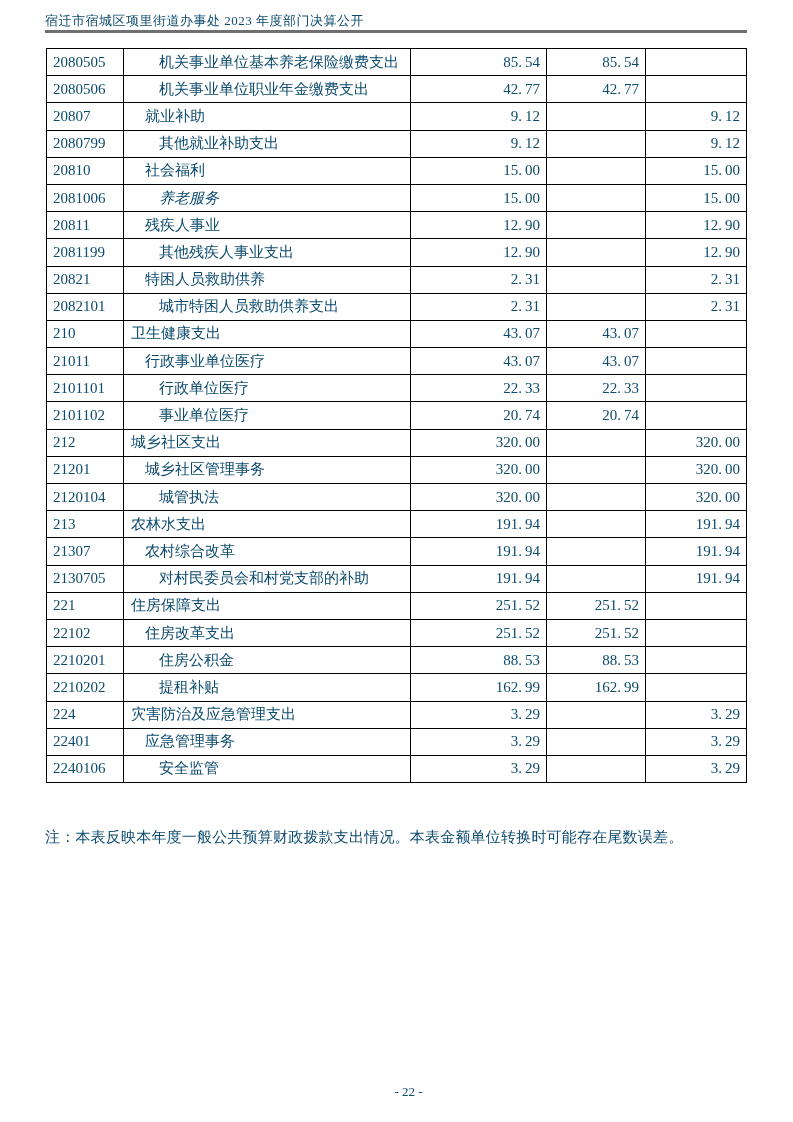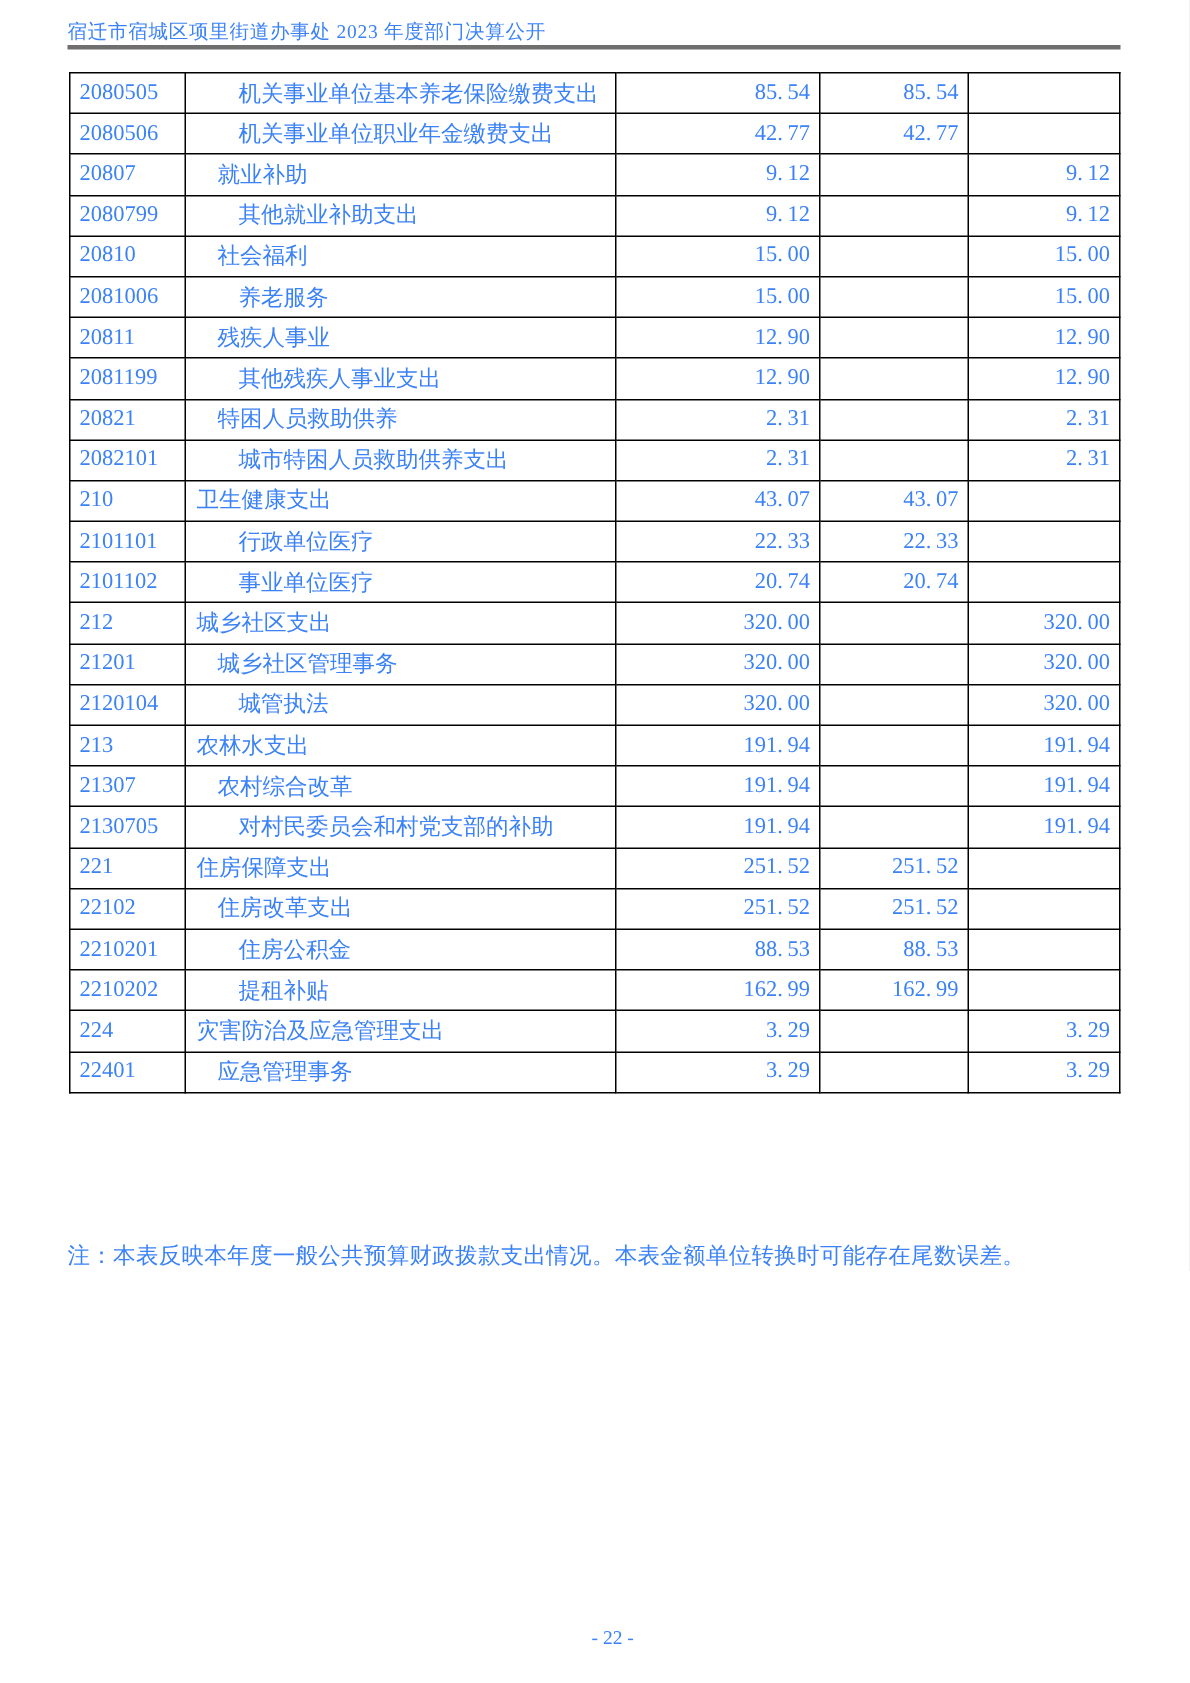--- a/index.html
+++ b/index.html
@@ -3,21 +3,21 @@
 <meta charset="utf-8">
 <style>
   * { margin:0; padding:0; box-sizing:border-box; }
   html,body { background:#e8e8e8; }
   .page {
     position:relative;
     width:793px; height:1122px;
     margin:0 auto;
     background:#ffffff;
     font-family:"Liberation Serif","DejaVu Serif",serif;
-    color:#3b82f6;
+    color:#0c4a6e;
     overflow:hidden;
   }
   .doc-header {
     position:absolute; left:45px; top:12px;
     font-size:13px; letter-spacing:0.5px;
     white-space:nowrap;
   }
   .header-rule {
     position:absolute; left:45px; top:30px;
     width:702px; height:2.5px;
@@ -100,21 +100,21 @@
         </tr>
         <tr>
           <td class="cell-code">20810</td>
           <td class="cell-name" style="padding-left: 21px;">社会福利</td>
           <td class="cell-num">15. 00</td>
           <td class="cell-num"></td>
           <td class="cell-num">15. 00</td>
         </tr>
         <tr>
           <td class="cell-code">2081006</td>
-          <td class="cell-name" style="padding-left: 35px;">养老服务</td>
+          <td class="cell-name" style="padding-left: 35px; font-style: italic;">养老服务</td>
           <td class="cell-num">15. 00</td>
           <td class="cell-num"></td>
           <td class="cell-num">15. 00</td>
         </tr>
         <tr>
           <td class="cell-code">20811</td>
           <td class="cell-name" style="padding-left: 21px;">残疾人事业</td>
           <td class="cell-num">12. 90</td>
           <td class="cell-num"></td>
           <td class="cell-num">12. 90</td>
@@ -136,20 +136,27 @@
         <tr>
           <td class="cell-code">2082101</td>
           <td class="cell-name" style="padding-left: 35px;">城市特困人员救助供养支出</td>
           <td class="cell-num">2. 31</td>
           <td class="cell-num"></td>
           <td class="cell-num">2. 31</td>
         </tr>
         <tr>
           <td class="cell-code">210</td>
           <td class="cell-name" style="padding-left: 7px;">卫生健康支出</td>
+          <td class="cell-num">43. 07</td>
+          <td class="cell-num">43. 07</td>
+          <td class="cell-num"></td>
+        </tr>
+        <tr>
+          <td class="cell-code">21011</td>
+          <td class="cell-name" style="padding-left: 21px;">行政事业单位医疗</td>
           <td class="cell-num">43. 07</td>
           <td class="cell-num">43. 07</td>
           <td class="cell-num"></td>
         </tr>
         <tr>
           <td class="cell-code">2101101</td>
           <td class="cell-name" style="padding-left: 35px;">行政单位医疗</td>
           <td class="cell-num">22. 33</td>
           <td class="cell-num">22. 33</td>
           <td class="cell-num"></td>
@@ -238,20 +245,27 @@
           <td class="cell-num"></td>
           <td class="cell-num">3. 29</td>
         </tr>
         <tr>
           <td class="cell-code">22401</td>
           <td class="cell-name" style="padding-left: 21px;">应急管理事务</td>
           <td class="cell-num">3. 29</td>
           <td class="cell-num"></td>
           <td class="cell-num">3. 29</td>
         </tr>
+        <tr>
+          <td class="cell-code">2240106</td>
+          <td class="cell-name" style="padding-left: 35px;">安全监管</td>
+          <td class="cell-num">3. 29</td>
+          <td class="cell-num"></td>
+          <td class="cell-num">3. 29</td>
+        </tr>
       </tbody>
   </table>
 
   <div class="table-note">注：本表反映本年度一般公共预算财政拨款支出情况。本表金额单位转换时可能存在尾数误差。</div>
 
   <div class="page-footer">- 22 -</div>
 
 </div>
 
 </body></html>

